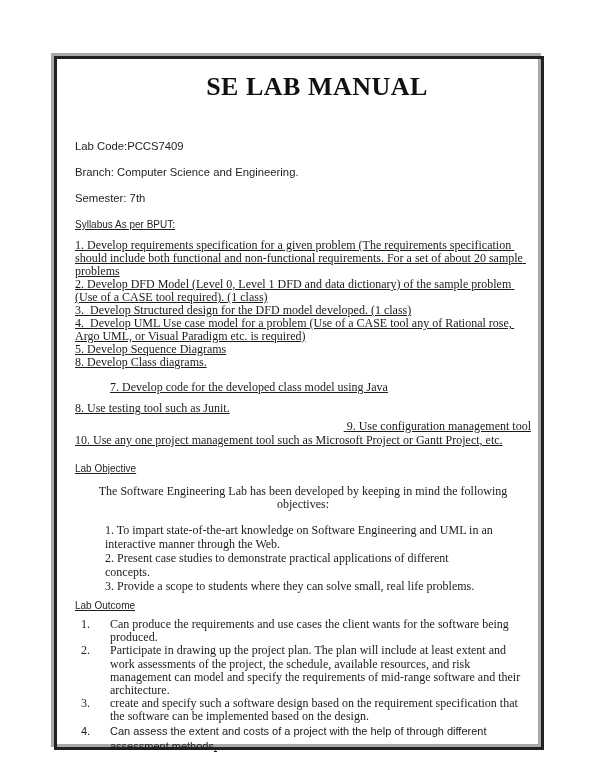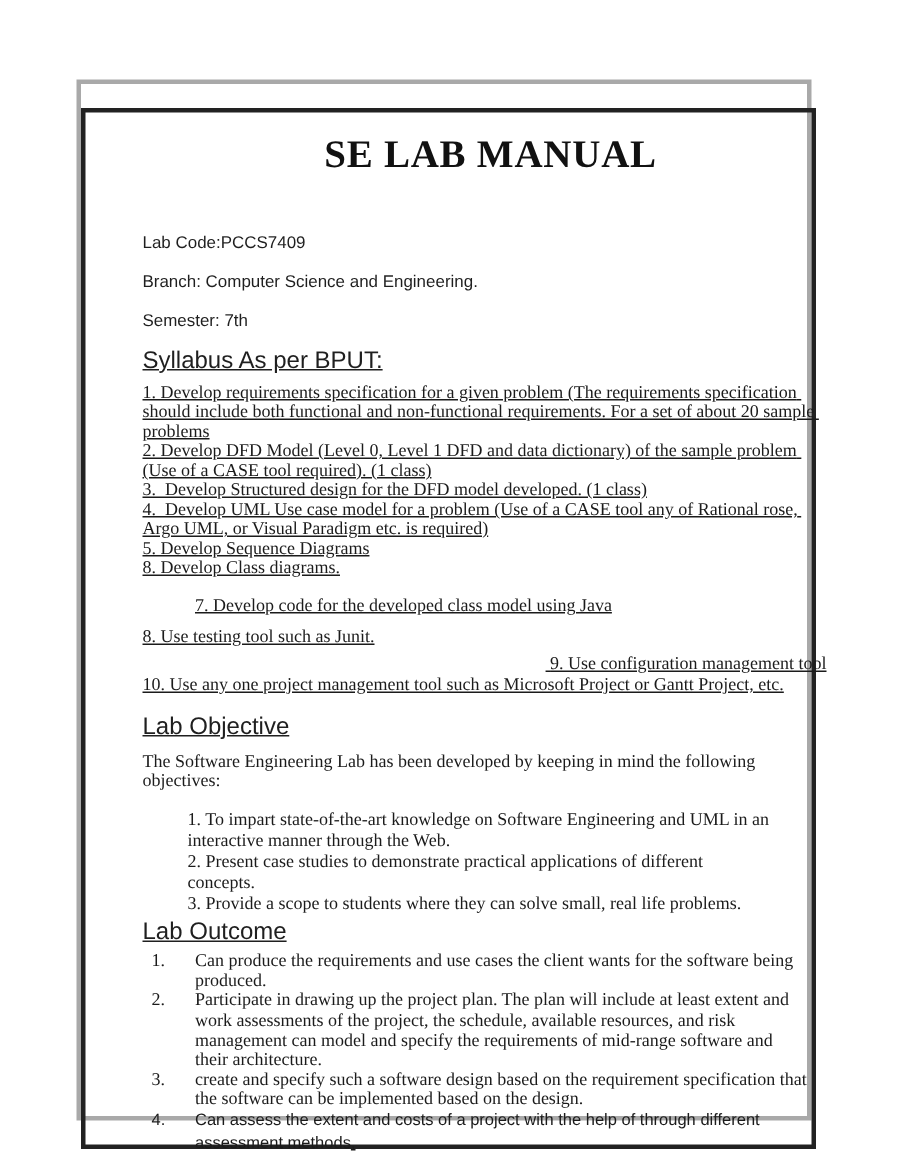--- a/index.html
+++ b/index.html
@@ -1,41 +1,41 @@
 <!DOCTYPE html>
 <html><head>
 <meta charset="utf-8">
 <style>
   html, body { margin:0; padding:0; width:600px; height:776px; background:#ffffff; overflow:hidden; }
   body { position:relative; font-family:"Liberation Serif", serif; color:#1b1b1b;
          -webkit-font-smoothing:antialiased; }
 
   .frame-gray  { position:absolute; left:51px; top:53px; width:490px; height:694px;
                  border:3px solid #a9a9a9; box-sizing:border-box; }
-  .frame-black { position:absolute; left:54px; top:72px; width:490px; height:694px;
+  .frame-black { position:absolute; left:54px; top:56px; width:490px; height:694px;
                  border:3px solid #222222; box-sizing:border-box;
-                 padding:13px 2px 0 38px; }
+                 padding:13px 2px 0 18px; }
 
   .page-title { font-family:"Liberation Serif", serif; font-weight:bold; font-size:26px;
                 line-height:30px; margin:0 0 38px 0; text-align:center; text-indent:20px;
                 letter-spacing:0.5px; color:#111; }
 
   .meta { font-family:"Liberation Sans", sans-serif; font-size:11.3px; line-height:13px;
           margin:0 0 13px 0; color:#1f1f1f; }
 
-  .h-ul { font-family:"Liberation Sans", sans-serif; font-size:16px; line-height:13px;
+  .h-ul { font-family:"Liberation Sans", sans-serif; font-size:10px; line-height:13px;
           margin:0; text-decoration:underline; color:#1f1f1f; }
   .h-ul.sp-below { margin-bottom:8px; }
 
   .syl { font-size:12px; line-height:13px; margin:0; white-space:pre-wrap; width:456px;text-decoration:underline; }
   .mt12 { margin-top:12px;margin-left:35px; } .mt8 { margin-top:8px; } .mt5 { margin-top:5px;text-align:right; }
   .mt1  { margin-top:1px; }  .mt15 { margin-top:15px; }
   .mt6  { margin-top:6px; }
 
-  .intro { font-size:12px; line-height:13px; margin:10px 0 0 0; width:456px; }
+  .intro { font-size:12px; line-height:13px; margin:10px 0 0 0; width:456px;text-align:center; }
 
   .obj-list { margin:12px 0 0 30px; width:388px; }
   .obj { font-size:12px; line-height:14px; margin:0; }
 
   .out-list { margin:6px 0 0 6px; }
   .out-item { display:flex; margin:0; }
   .out-num  { flex:none; width:29px; font-size:12px; line-height:13.2px; }
   .out-txt  { width:420px; font-size:12px; line-height:13.2px; }
   .out-item.sans .out-num,
   .out-item.sans .out-txt { font-family:"Liberation Sans", sans-serif; font-size:11px;

